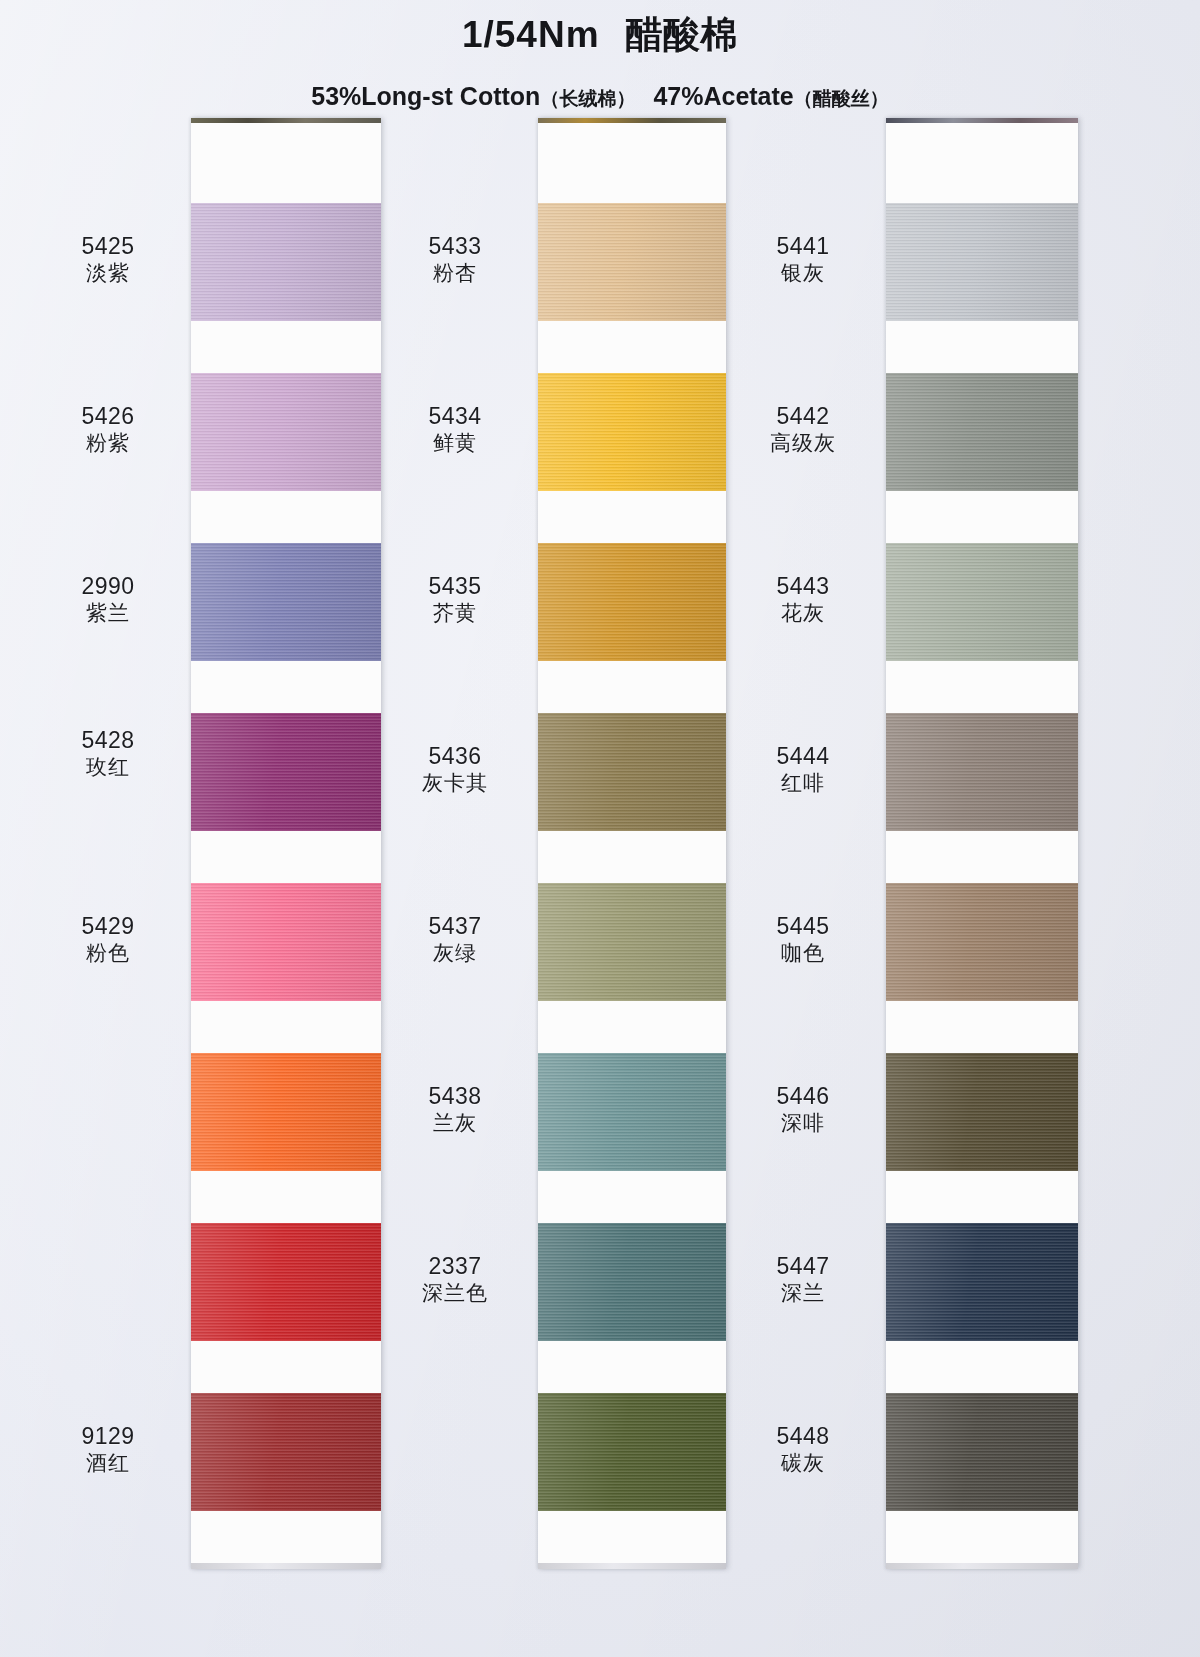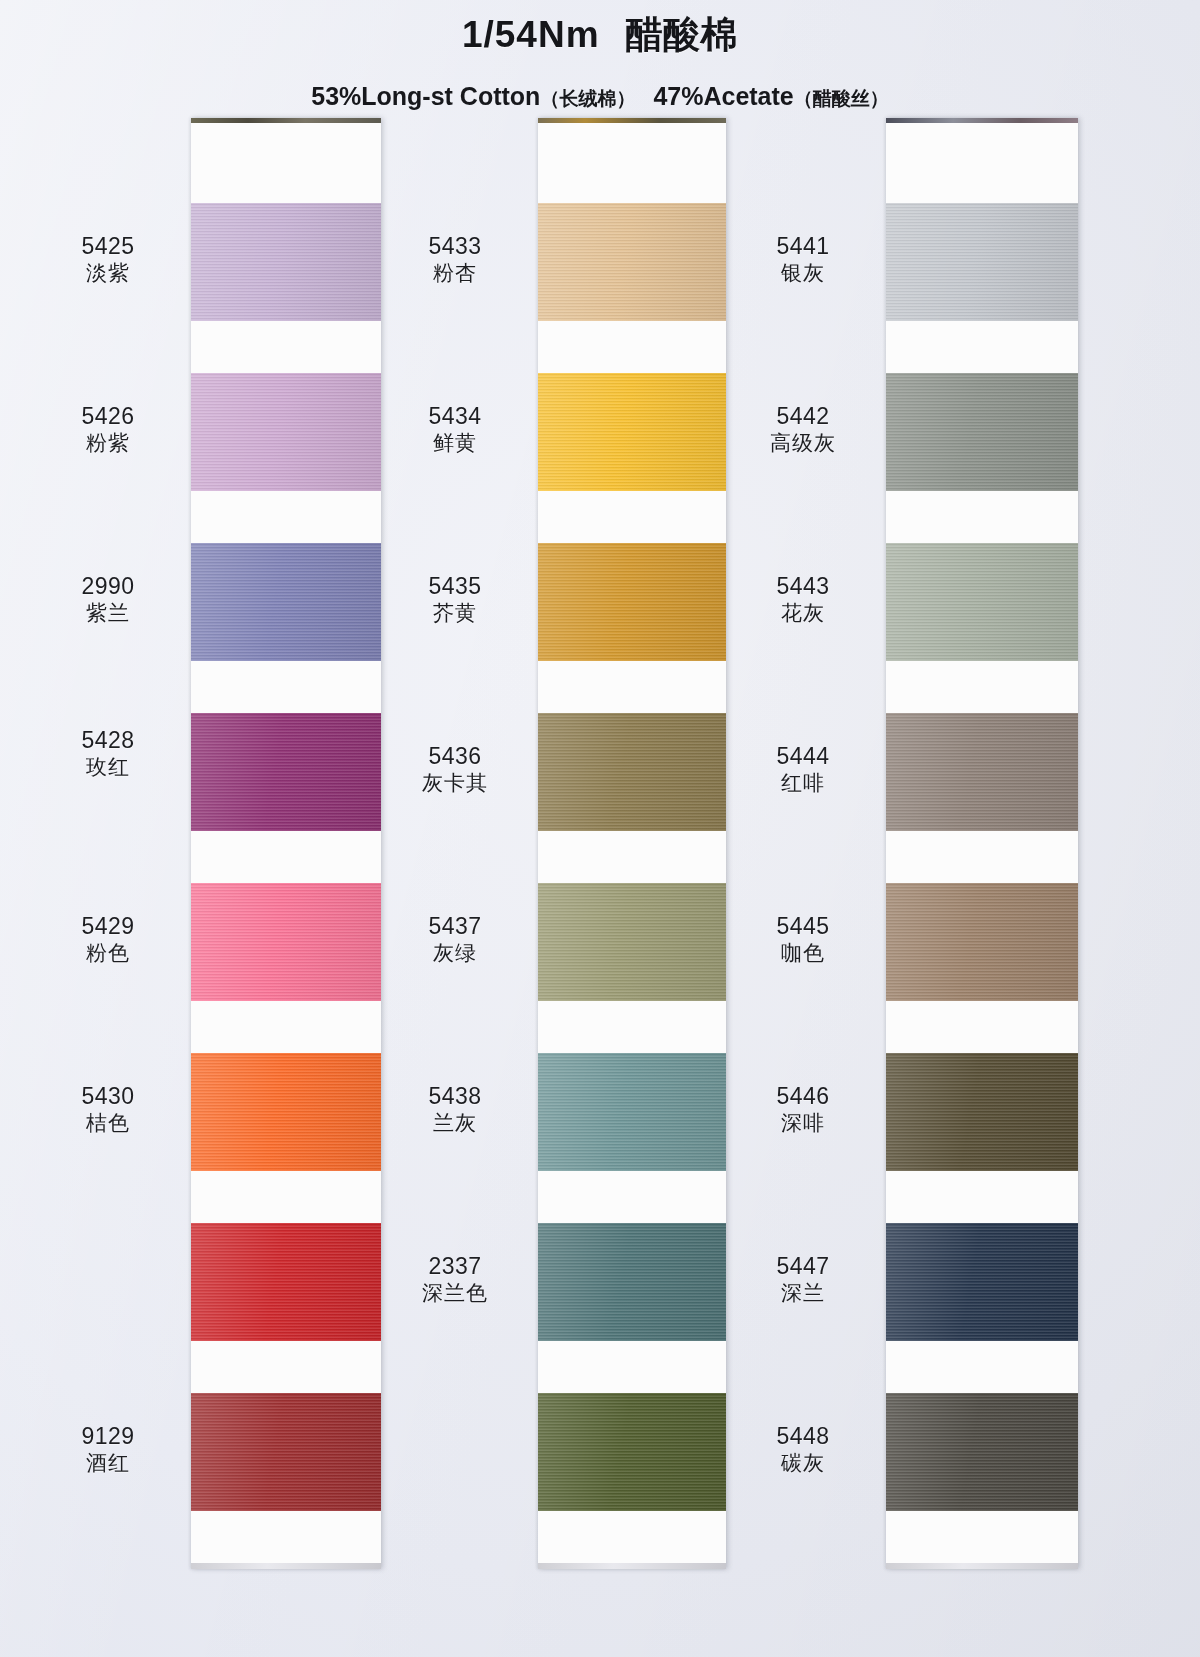--- a/index.html
+++ b/index.html
@@ -124,24 +124,20 @@
       <span class="name">紫兰</span>
     </div>
     <div class="label lab-1" style="top: 726px;">
       <span class="code">5428</span>
       <span class="name">玫红</span>
     </div>
     <div class="label lab-1" style="top: 912px;">
       <span class="code">5429</span>
       <span class="name">粉色</span>
     </div>
-    <div class="label lab-1" style="top: 1082px;">
-      <span class="code">5430</span>
-      <span class="name">桔色</span>
-    </div>
     <div class="label lab-1" style="top: 1422px;">
       <span class="code">9129</span>
       <span class="name">酒红</span>
     </div>
     <div class="column col-1">
       <div class="card">
         <div class="card-top"></div>
         <div class="gap-white" style="height: 80px;"></div>
         <div class="swatch" title="5425 淡紫" style="height: 118px; background: rgb(199, 178, 213);"></div>
         <div class="gap-white" style="height: 52px;"></div>

